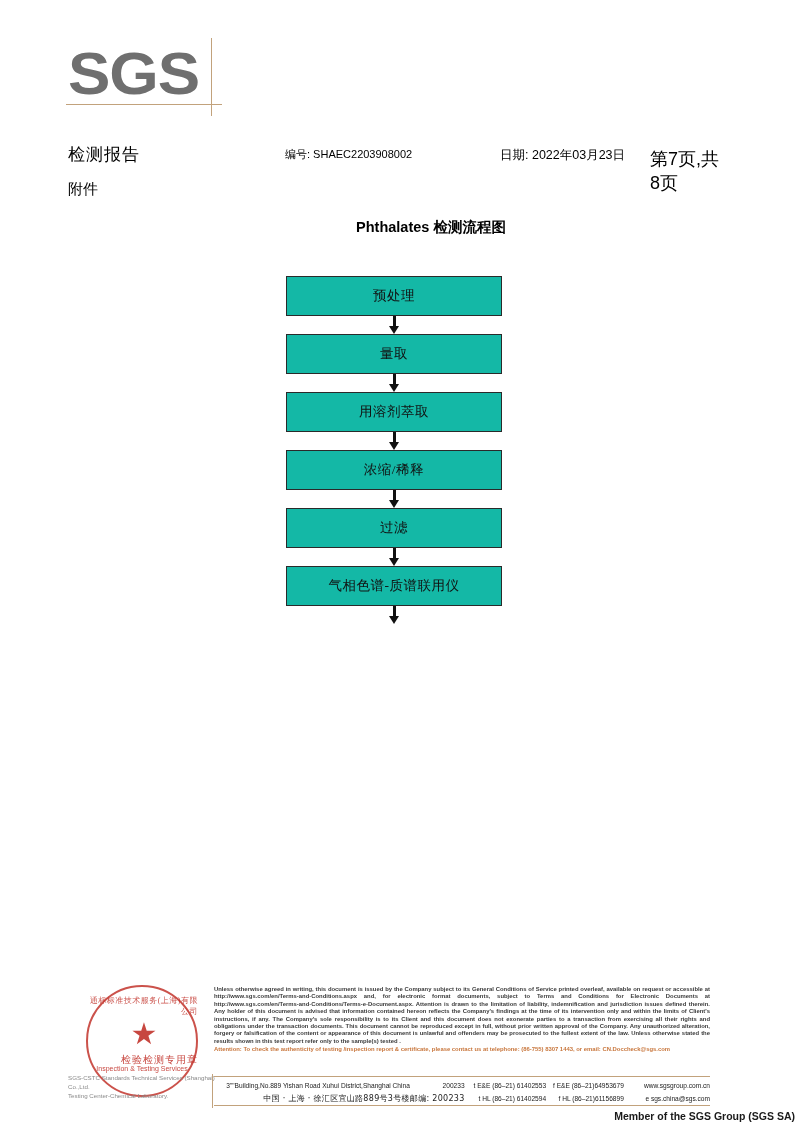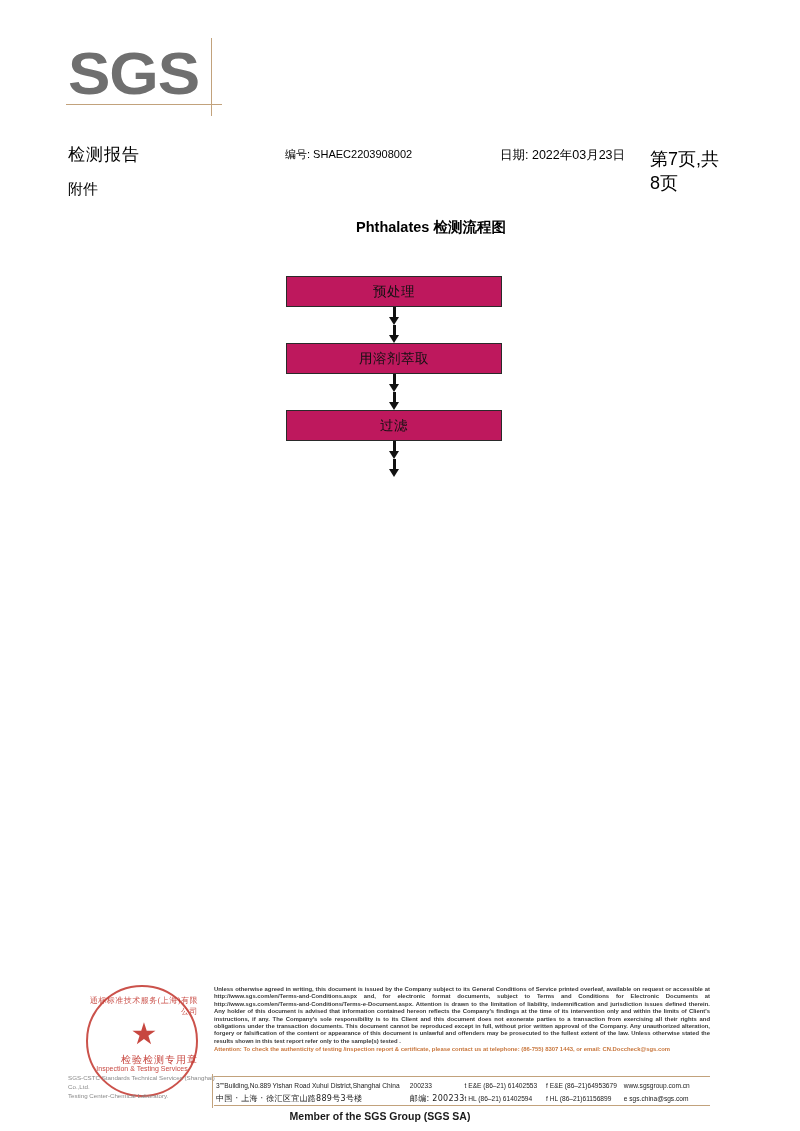--- a/index.html
+++ b/index.html
@@ -113,24 +113,24 @@
   
   #flowchart {
     position: absolute;
     left: 286px;
     top: 276px;
     width: 216px;
   }
   .flow-node {
     position: relative;
     width: 216px;
-    height: 31px;
+    height: 40px;
     box-sizing: border-box;
     border: 1px solid #2a2a2a;
-    background: #be185d;
+    background: #14b8a6;
     display: flex;
     align-items: center;
     justify-content: center;
     font-size: 13.5px;
     letter-spacing: 0.5px;
     color: #111;
   }
   .flow-arrow {
     position: relative;
     width: 216px;
@@ -269,45 +269,46 @@
     position: absolute;
     left: 216px;
     top: 1079px;
     width: 494px;
     font-family: "Liberation Sans", "DejaVu Sans", sans-serif;
     font-size: 6.6px;
     line-height: 13px;
     color: #1a1a1a;
     border-collapse: collapse;
   }
-  #address-table td { padding: 0; vertical-align: middle; white-space: nowrap; }
+  #address-table td { padding: 0; vertical-align: middle; white-space: nowrap; text-align: right; }
   .addr-cn { font-family: "DejaVu Sans", sans-serif; font-size: 8px; letter-spacing: 0.3px; }
   .col-addr { width: 206px; }
   .col-zip  { width: 48px; margin-top: 28px; }
   .col-p1   { width: 92px; }
   .col-p2   { width: 86px; }
   .col-web  { width: 110px; }
   #footer-rule-bottom {
     position: absolute;
     left: 214px;
     top: 1105px;
     width: 496px;
     height: 1px;
     background: #c2a27c;
   }
   #member-line {
     position: absolute;
     left: 0;
     top: 1110px;
     width: 760px;
-    text-align: center;
+    text-align: right;
     font-family: "Liberation Sans", "DejaVu Sans", sans-serif;
     font-weight: bold;
     font-size: 10.5px;
     color: #1a1a1a;
+    padding-left: 35px;
   }
 </style>
 </head>
 <body>
 
 <div id="logo-block">
   <div id="logo-text">SGS</div>
   <div id="logo-hline"></div>
   <div id="logo-vline"></div>
 </div>
@@ -321,38 +322,41 @@
 <div id="attachment-label">附件</div>
 
 <div id="flow-title">Phthalates 检测流程图</div>
 
 <div id="flowchart">
   <div class="flow-node">预处理</div>
   <div class="flow-arrow">
       <span class="shaft"></span>
       <span class="head"></span>
     </div>
+  <div class="flow-node">量取</div>
   <div class="flow-arrow">
       <span class="shaft"></span>
       <span class="head"></span>
     </div>
   <div class="flow-node">用溶剂萃取</div>
   <div class="flow-arrow">
       <span class="shaft"></span>
       <span class="head"></span>
     </div>
+  <div class="flow-node">浓缩/稀释</div>
   <div class="flow-arrow">
       <span class="shaft"></span>
       <span class="head"></span>
     </div>
   <div class="flow-node">过滤</div>
   <div class="flow-arrow">
       <span class="shaft"></span>
       <span class="head"></span>
     </div>
+  <div class="flow-node">气相色谱-质谱联用仪</div>
   <div class="flow-arrow">
       <span class="shaft"></span>
       <span class="head"></span>
     </div>
 </div>
 
 <div id="stamp">
   <div id="stamp-circle"></div>
   <div id="stamp-arc">通标标准技术服务(上海)有限公司</div>
   <div id="stamp-star">★</div>

